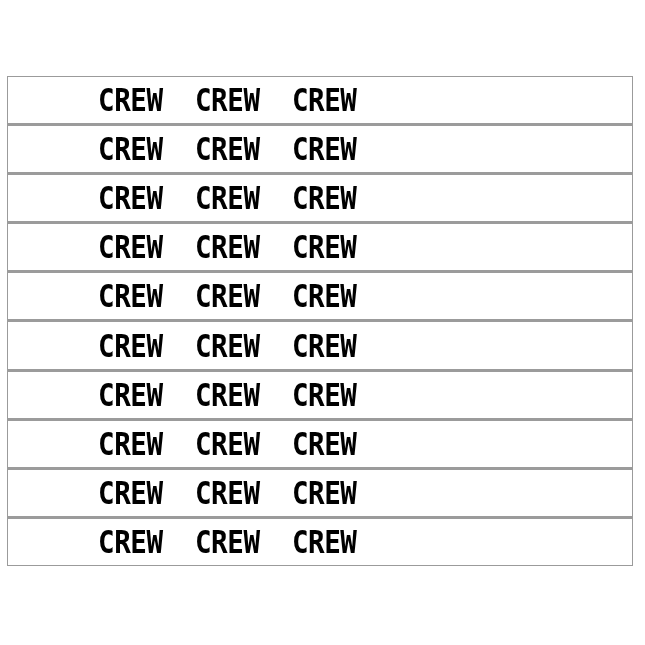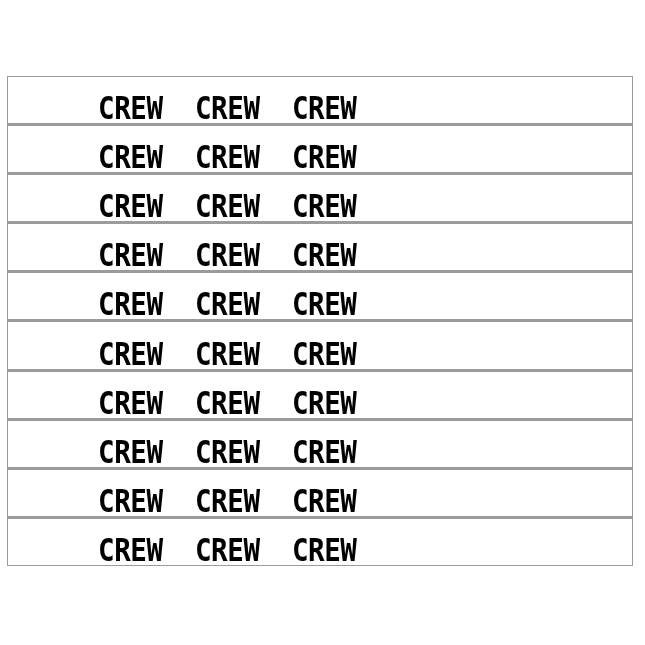--- a/index.html
+++ b/index.html
@@ -23,21 +23,21 @@
     width: 626px;
     height: 490px;
     display: flex;
     flex-direction: column;
   }
 
   .band {
     position: relative;
     flex: 1 1 0;
     display: flex;
-    align-items: flex-end;
+    align-items: center;
     background: #ffffff;
     border: 1px solid #9b9b9b;
     border-bottom-width: 2px;
     box-sizing: border-box;
     margin-bottom: 0px;
   }
   .band:last-child {
     border-bottom-width: 1px;
   }
 

